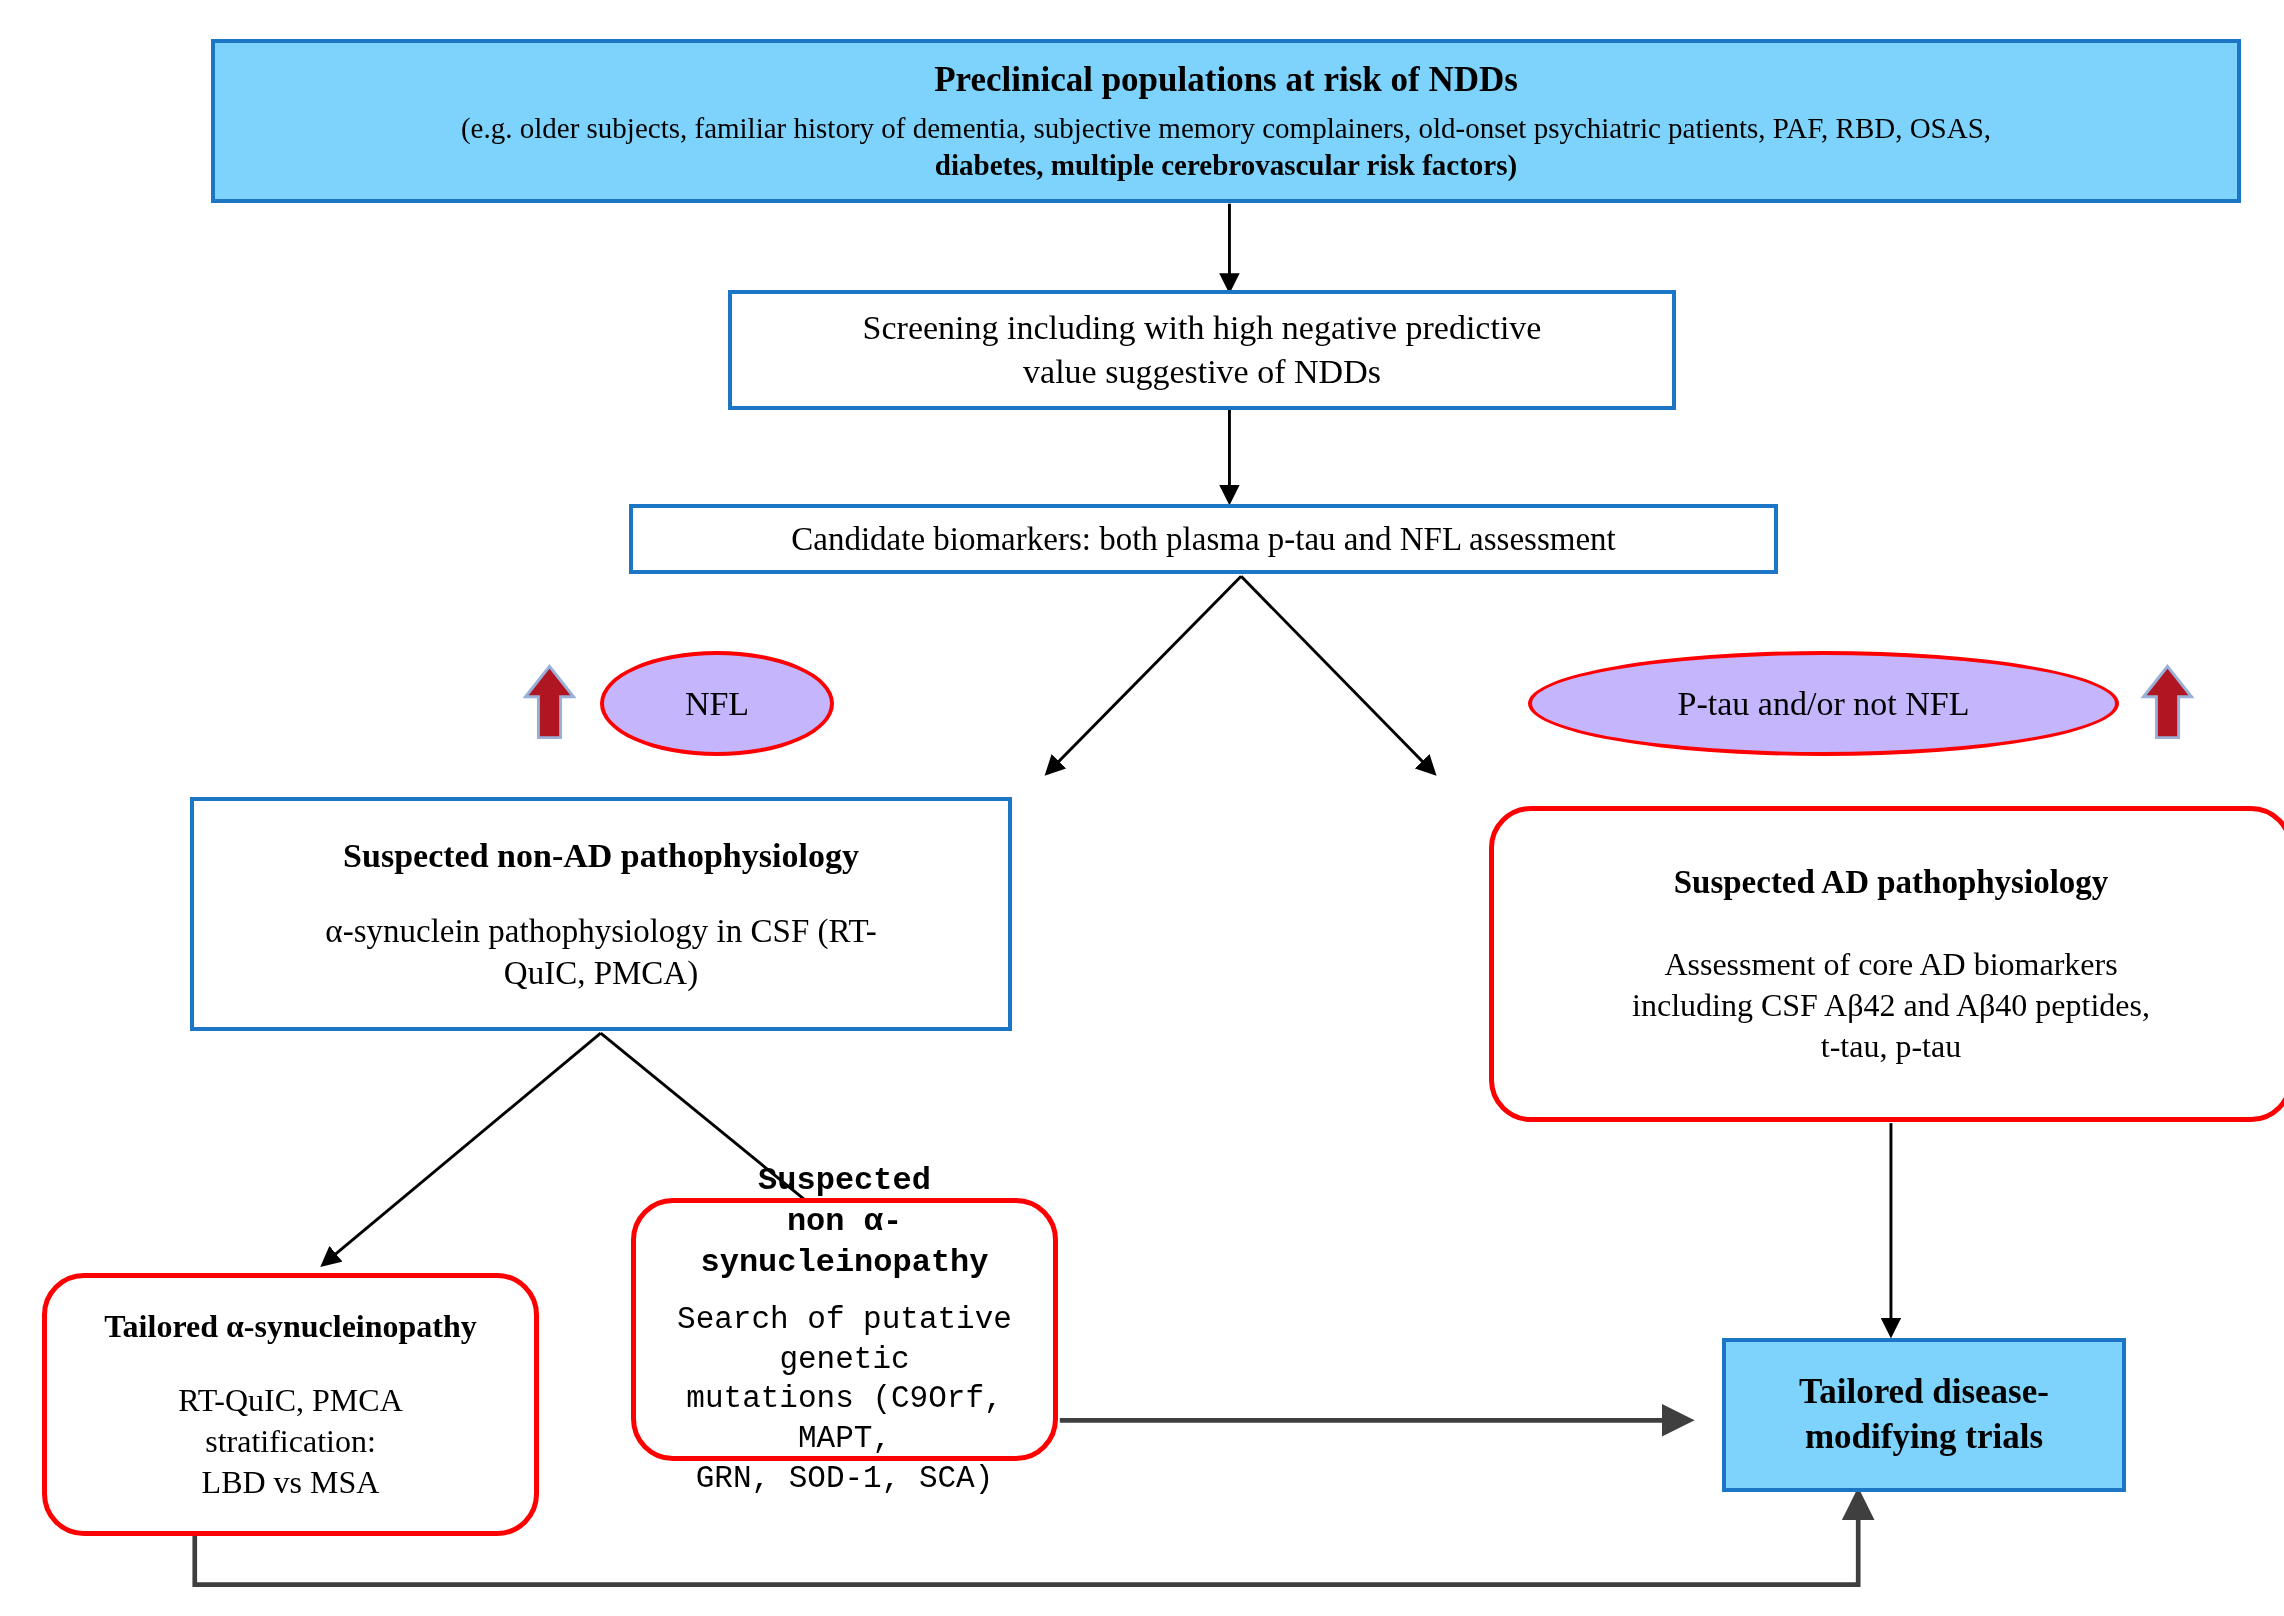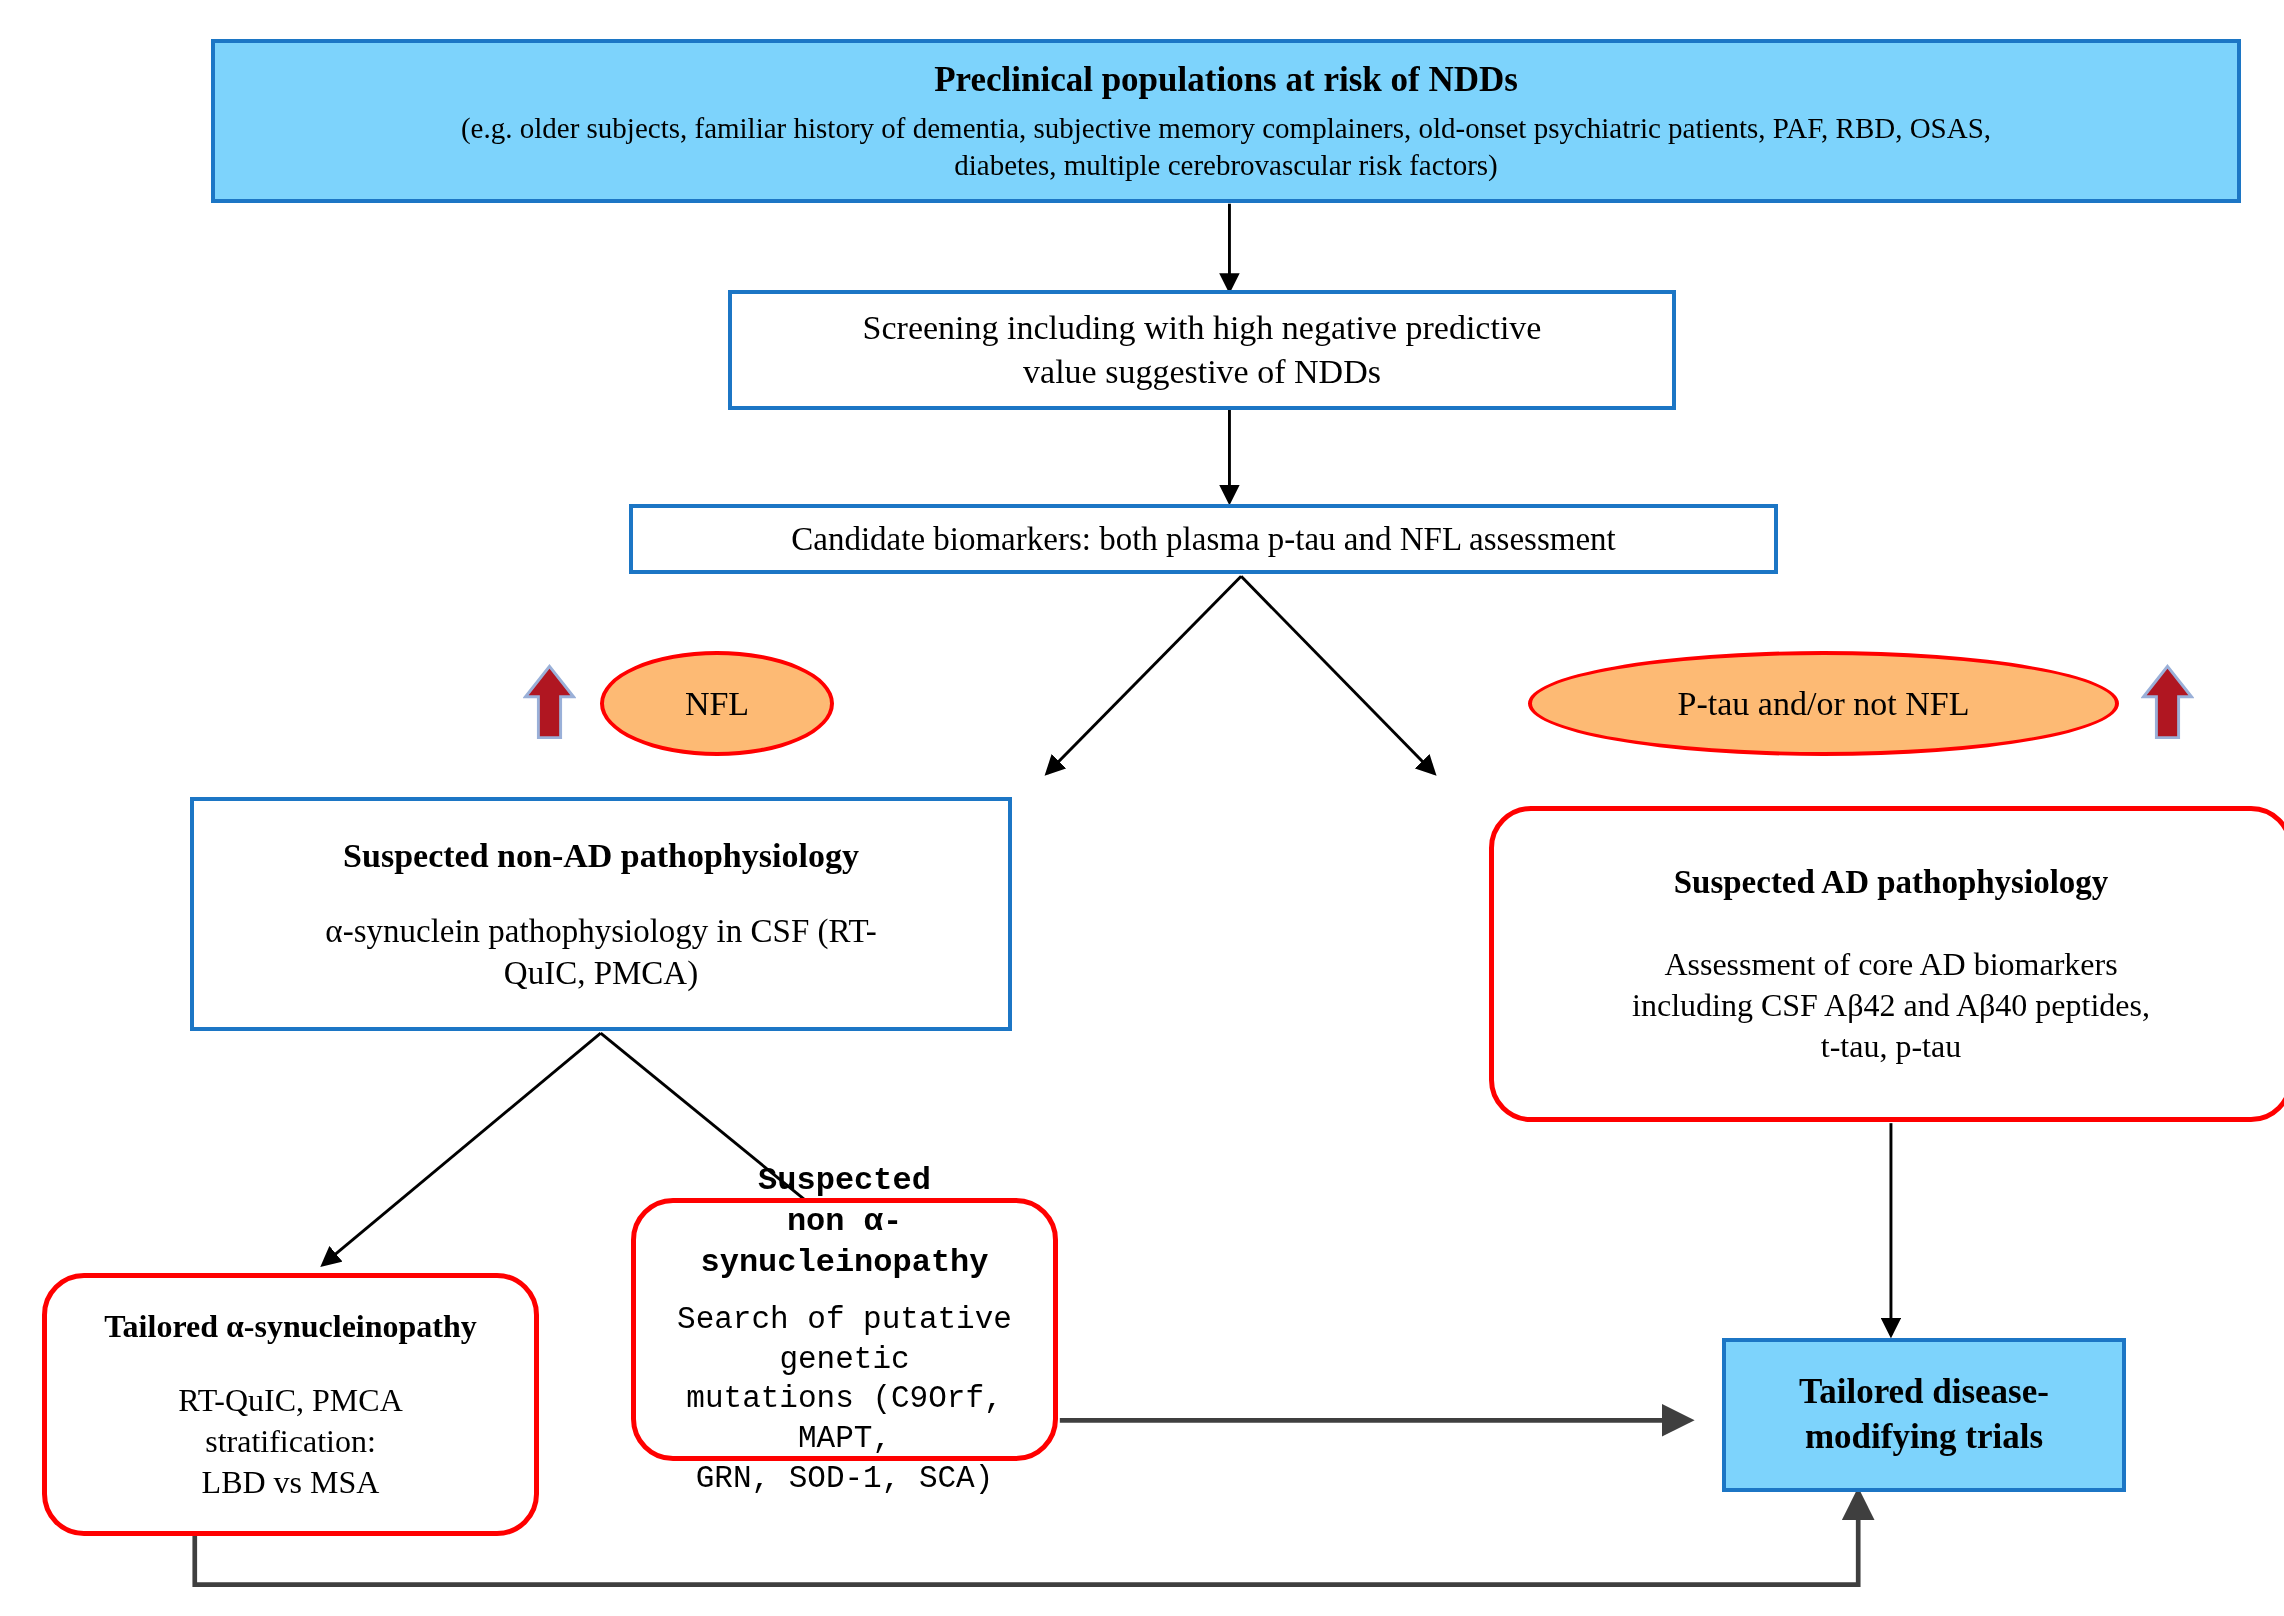--- a/index.html
+++ b/index.html
@@ -45,21 +45,21 @@
   }
   .red-round {
     background: #ffffff;
     border: 5.3px solid #ff0000;
     border-radius: 42px;
   }
 
   .ellipse {
     position: absolute;
     box-sizing: border-box;
-    background: #fdba74;
+    background: #c4b5fd;
     border: 4.7px solid #ff0000;
     border-radius: 50%;
     display: flex;
     align-items: center;
     justify-content: center;
     text-align: center;
     color: #000000;
   }
 
   
@@ -107,21 +107,21 @@
     <line x1="3233" y1="1920" x2="3233" y2="2282" stroke="#000000" stroke-width="5" marker-end="url(#ah-black)"></line>
 
     <line x1="1812" y1="2428" x2="2888" y2="2428" stroke="#3f3f3f" stroke-width="8" marker-end="url(#ah-gray)"></line>
 
     <path d="M 333 2624 L 333 2709 L 3177 2709 L 3177 2552" fill="none" stroke="#3f3f3f" stroke-width="8" marker-end="url(#ah-gray)"></path>
   </svg>
 
   <div class="node blue-fill" style="left:211px; top:39px; width:2030px; height:164px; padding:8.2px 15px;">
     <div class="title" style="font-size:35px; margin-bottom:7px;">Preclinical populations at risk of NDDs</div>
     <div class="body" style="font-size:29px;">(e.g. older subjects, familiar history of dementia, subjective memory complainers, old-onset psychiatric patients, PAF, RBD, OSAS,</div>
-    <div class="body" style="font-size:29px;">diabetes, multiple cerebrovascular risk factors)</div>
+    <div class="body" style="font-size:29px;font-weight:bold;">diabetes, multiple cerebrovascular risk factors)</div>
   </div>
 
   <div class="node blue-outline" style="left:728px; top:290px; width:948px; height:120px; padding:5.8px 14px;">
     <div class="body" style="font-size:34px;">Screening including with high negative predictive</div>
     <div class="body" style="font-size:34px;">value suggestive of NDDs</div>
   </div>
 
   <div class="node blue-outline" style="left:629px; top:504px; width:1149px; height:70px; padding:2.3px 11.7px;">
     <div class="body" style="font-size:33px;">Candidate biomarkers: both plasma p-tau and NFL assessment</div>
   </div>

